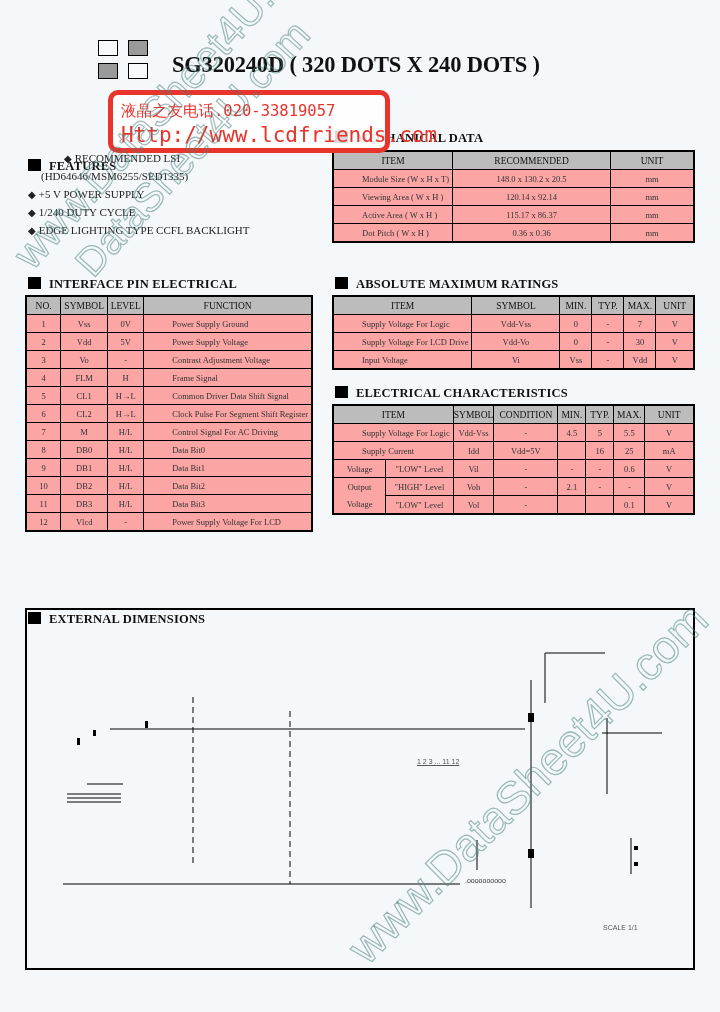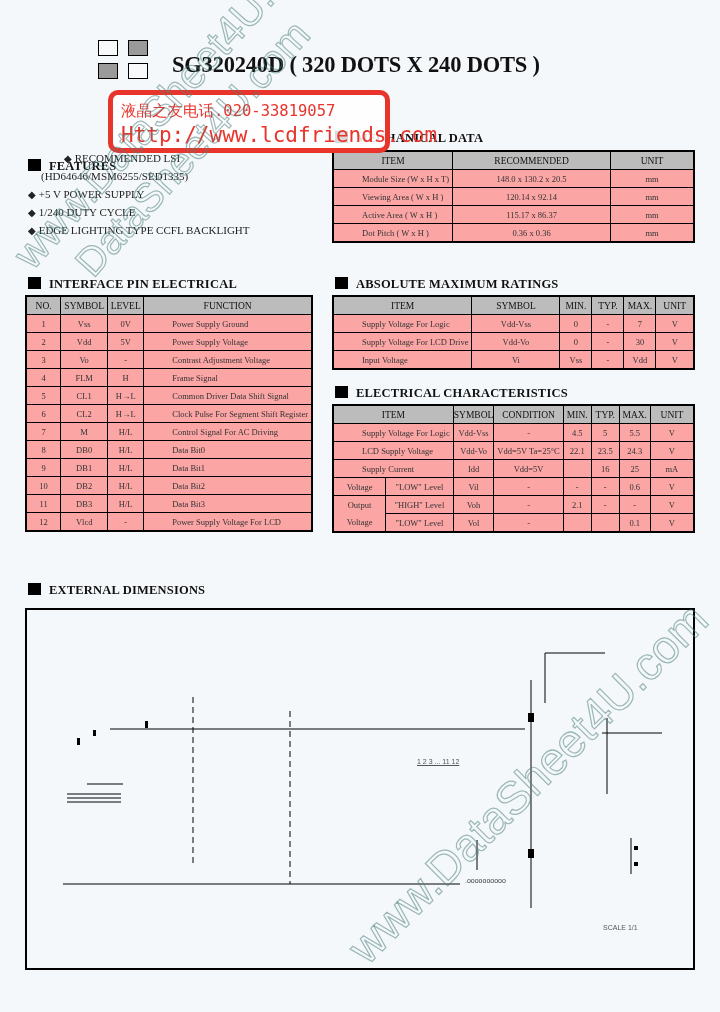--- a/index.html
+++ b/index.html
@@ -250,29 +250,20 @@
   <tr>
         <td colspan="2" class="l">Supply Voltage For Logic</td>
         <td>Vdd-Vss</td>
         <td>-</td>
         <td>4.5</td>
         <td>5</td>
         <td>5.5</td>
         <td>V</td>
       </tr>
   <tr>
-        <td colspan="2" class="l">LCD Supply Voltage</td>
-        <td>Vdd-Vo</td>
-        <td>Vdd=5V Ta=25°C</td>
-        <td>22.1</td>
-        <td>23.5</td>
-        <td>24.3</td>
-        <td>V</td>
-      </tr>
-  <tr>
         <td colspan="2" class="l">Supply Current</td>
         <td>Idd</td>
         <td>Vdd=5V</td>
         <td></td>
         <td>16</td>
         <td>25</td>
         <td>mA</td>
       </tr>
   <tr>
         <td style="border-top:none">Voltage</td>
@@ -300,21 +291,21 @@
         <td>Vol</td>
         <td>-</td>
         <td></td>
         <td></td>
         <td>0.1</td>
         <td>V</td>
       </tr>
 </tbody>
   </table>
 
-<div class="sec-h" style="left:28px;top:583px;text-align:center;">
+<div class="sec-h" style="left:28px;top:612px;text-align:center;">
   <span class="blk"></span><span>EXTERNAL DIMENSIONS</span>
 </div>
 <div class="dim-box">
   <svg width="670" height="362" viewBox="0 0 670 362" style="position:absolute;left:-2px;top:-2px;">
     <g stroke="#000" stroke-width="1" fill="none">
 
       <line x1="85" y1="121" x2="500" y2="121"></line>
       <line x1="38" y1="276" x2="435" y2="276"></line>
 
       <line x1="168" y1="89" x2="168" y2="256" stroke-dasharray="6,4"></line>

